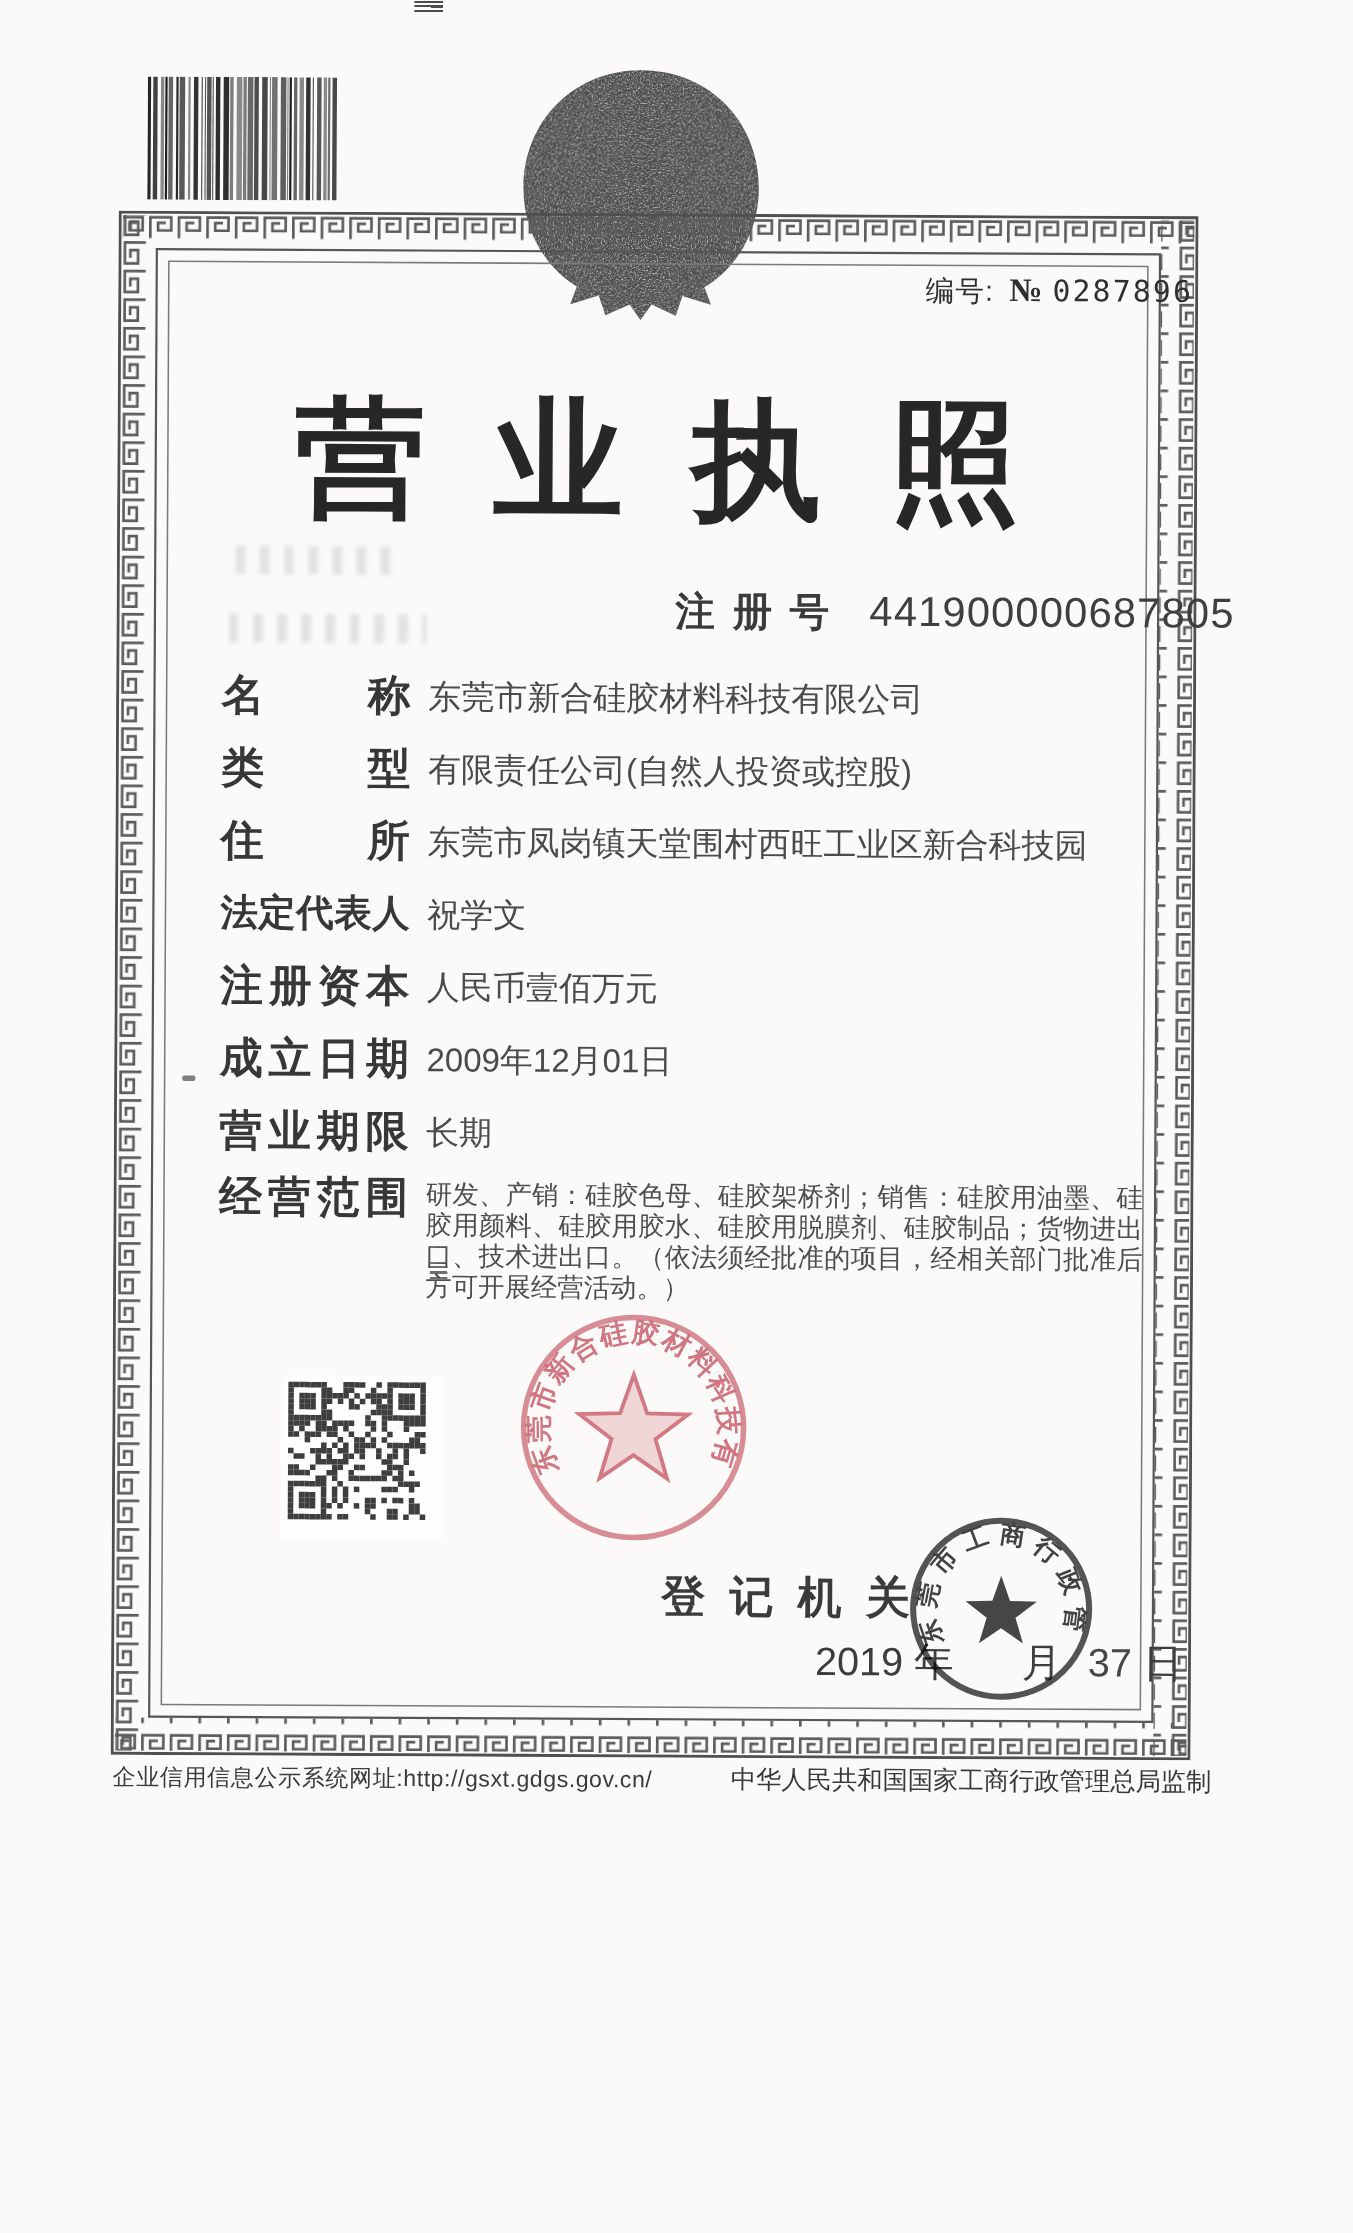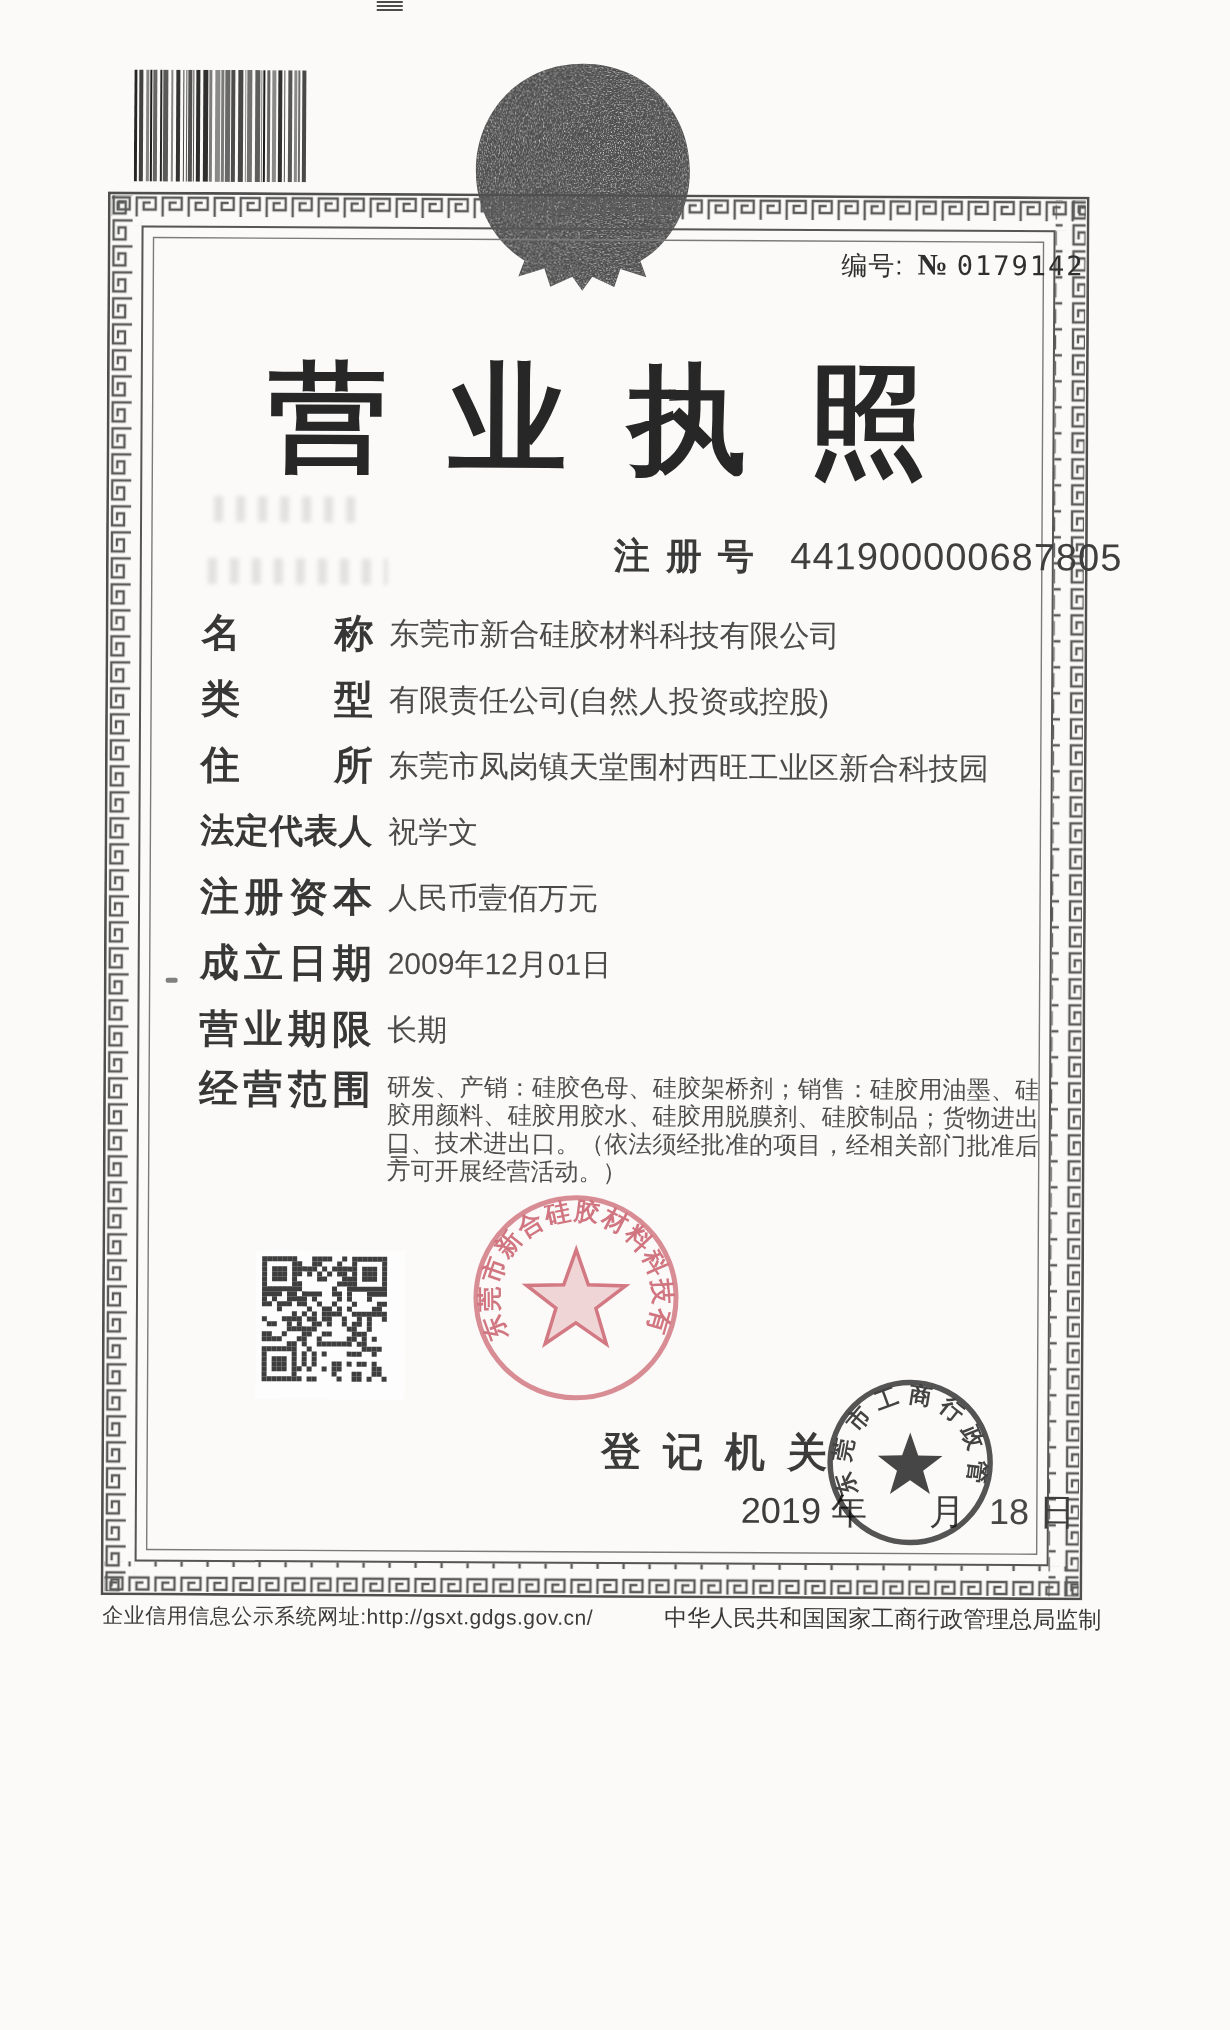--- a/index.html
+++ b/index.html
@@ -132,21 +132,21 @@
     <rect x="1.5" y="1.5" width="979" height="1401" fill="none" stroke="#4f4f4f" stroke-width="2.6"></rect>
     <rect x="4" y="4" width="974" height="30" fill="url(#meanderH)"></rect>
     <rect x="4" y="1370" width="974" height="30" fill="url(#meanderH)"></rect>
     <rect x="4" y="4" width="30" height="1396" fill="url(#meanderV)"></rect>
     <rect x="948" y="4" width="30" height="1396" fill="url(#meanderV)"></rect>
     <rect x="35" y="35" width="912" height="1334" fill="none" stroke="#565656" stroke-width="2"></rect>
     <rect x="46" y="46" width="890" height="1312" fill="none" stroke="#7a7a7a" stroke-width="1.4"></rect>
   </svg>
 
   <div class="serial">
-    <span>编号:</span><span class="nosign">№</span><span class="num">0179142</span>
+    <span>编号:</span><span class="nosign">№</span><span class="num">0287896</span>
   </div>
 
   <div class="title">营业执照</div>
 
   <div class="regline">
     <span class="rlabel">注册号</span>
     <span class="rnum">441900000687805</span>
   </div>
 
   <div class="smudge" style="left:212px;top:498px;width:150px;height:26px;"></div>
@@ -540,21 +540,21 @@
     <text font-size="25" fill="#cd6a76" font-weight="bold" letter-spacing="1">
       <textPath href="#sealArc" startOffset="0" textLength="400">东莞市新合硅胶材料科技有限公司</textPath>
     </text>
   </svg>
 
   <div class="registrar">登记机关</div>
   <div class="dateline">
     <span>2019</span>
     <span>年</span><span class="sp1"></span>
     <span>月</span><span class="sp2"></span>
-    <span class="day">18</span>
+    <span class="day">37</span>
     <span>日</span>
   </div>
 
   <svg class="registrar-seal" width="178" height="178" viewBox="0 0 178 178">
     <circle cx="89" cy="89" r="80" fill="none" stroke="#333" stroke-width="5.5" opacity=".9"></circle>
     <path d="M120 74 L132.3 109 L169.5 109.9 L140 132.5 L150.6 168.1 L120 147 L89.4 168.1 L100 132.5 L70.5 109.9 L107.7 109 Z" fill="#383838" transform="translate(10.5,10.5) scale(0.654)"></path>
     <defs>
         <path id="regArc" d="M37 119 A60 60 0 1 1 141 119" fill="none"></path>
       </defs>
     <text font-size="23" fill="#333" font-weight="bold">

